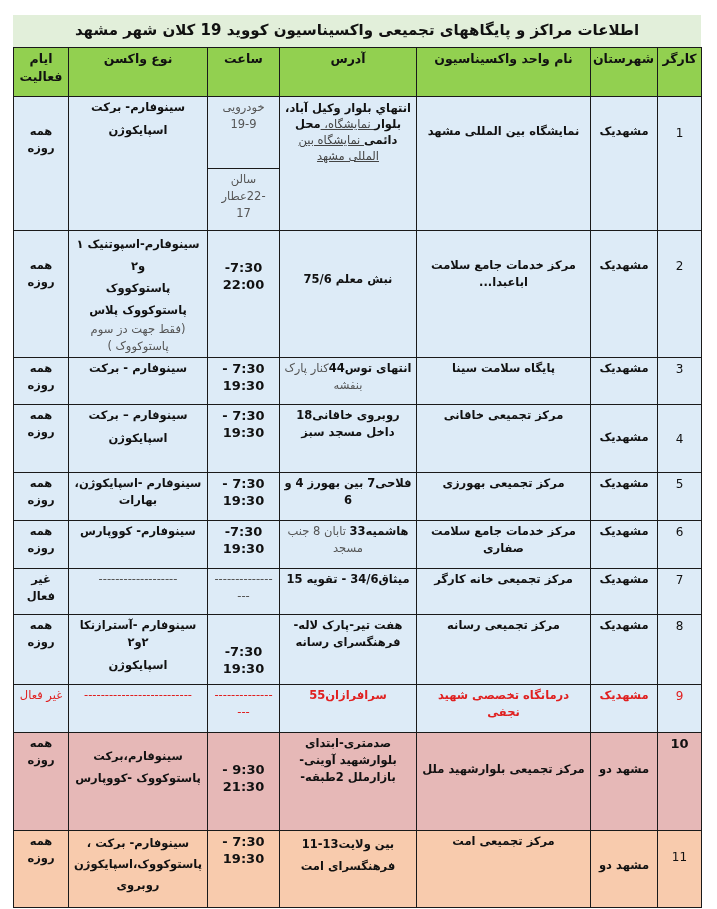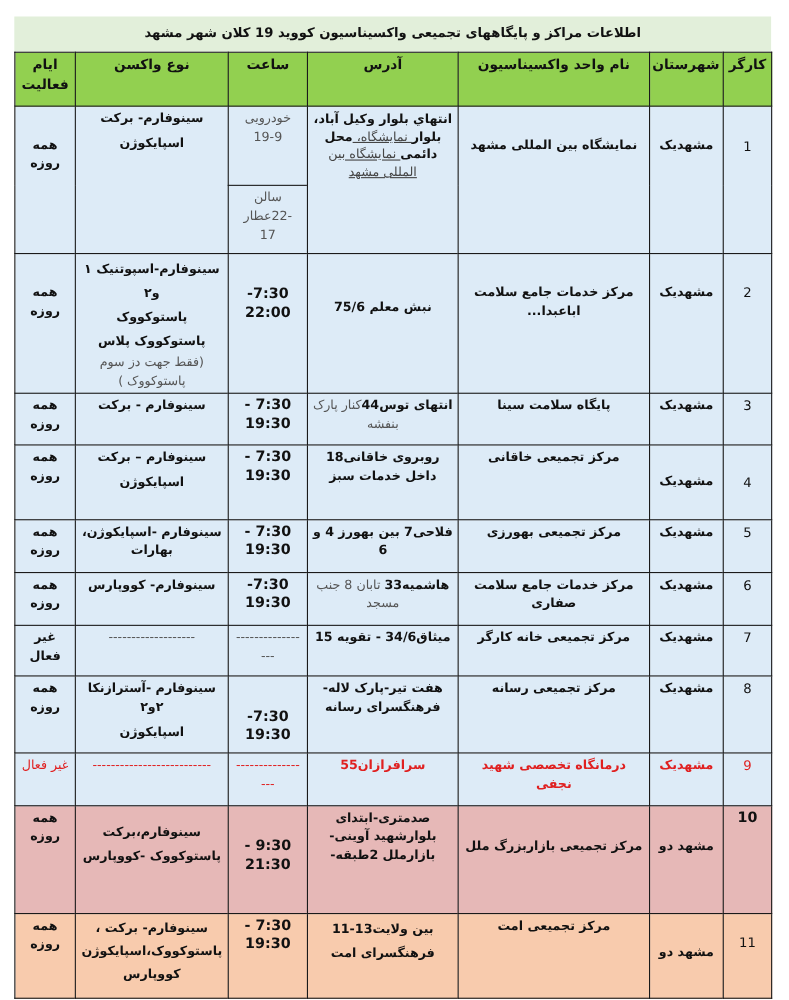--- a/index.html
+++ b/index.html
@@ -1,20 +1,20 @@
 <!DOCTYPE html>
 <html><head>
   <meta charset="utf-8">
   <style>
     html, body { margin: 0; padding: 0; background: #ffffff; }
     body { width: 717px; height: 909px; position: relative; overflow: hidden;
            font-family: "DejaVu Sans", sans-serif; }
     .wrap { position: absolute; left: 13px; top: 15px; width: 688px; }
     .title { height: 32px; background: #e2efda; text-align: center; font-weight: bold;
-             font-size: 12px; line-height: 30px; color: #111; direction: rtl; }
+             font-size: 15px; line-height: 30px; color: #111; direction: rtl; }
     table { border-collapse: collapse; table-layout: fixed; width: 688px; direction: rtl; }
     th, td { border: 1px solid #1a1a1a; vertical-align: top; text-align: center;
              padding: 2px 3px; font-size: 11.5px; line-height: 17px; color: #111; }
     th { background: #92d050; font-weight: bold; font-size: 12.5px; height: 44px; line-height: 18px; }
     td.blue { background: #ddebf7; }
     tr.r10 td { background: #e6b8b7; }
     tr.r11 td { background: #f8cbad; }
     .b { font-weight: bold; }
     .l { font-weight: normal; color: #444; text-decoration: underline; }
     .num { font-weight: normal; font-size: 12px; padding-top: 9px; }
@@ -120,21 +120,21 @@
         <td class="blue b">
           <div>همه</div>
           <div>روزه</div>
         </td>
       </tr>
 
       <tr style="height:68px">
         <td class="blue num" style="padding-top:26px">4</td>
         <td class="blue b" style="padding-top:24px">مشهدیک</td>
         <td class="blue b">مرکز تجمیعی خاقانی</td>
-        <td class="blue b">روبروی خاقانی18 داخل خدمات سبز</td>
+        <td class="blue b">روبروی خاقانی18 داخل مسجد سبز</td>
         <td class="blue b" style="font-size:13px">
           <div>7:30 -</div>
           <div>19:30</div>
         </td>
         <td class="blue b">
           <div>سینوفارم – برکت</div>
           <div class="sp">اسپایکوژن</div>
         </td>
         <td class="blue b">
           <div>همه</div>
@@ -220,21 +220,21 @@
           <div>--------------</div>
           <div>---</div>
         </td>
         <td class="blue red">--------------------------</td>
         <td class="blue red">غیر فعال</td>
       </tr>
 
       <tr class="r10" style="height:98px">
         <td class="b" style="font-size:13px">10</td>
         <td class="b" style="padding-top:28px">مشهد دو</td>
-        <td class="b" style="padding-top:28px">مرکز تجمیعی بازاربزرگ ملل</td>
+        <td class="b" style="padding-top:28px">مرکز تجمیعی بلوارشهید ملل</td>
         <td class="b" style="font-weight:bold">صدمتری-ابتدای بلوارشهید آوینی-بازارملل 2طبقه-</td>
         <td class="b" style="padding-top:28px; font-size:13px">
           <div>9:30 -</div>
           <div>21:30</div>
         </td>
         <td class="b" style="padding-top:12px; line-height:22px">
           <div>سینوفارم،برکت</div>
           <div>پاستوکووک -کووپارس</div>
         </td>
         <td class="b">
@@ -251,21 +251,21 @@
           <div>بین ولایت13-11</div>
           <div>فرهنگسرای امت</div>
         </td>
         <td class="b" style="font-size:13px">
           <div>7:30 -</div>
           <div>19:30</div>
         </td>
         <td class="b" style="line-height:21px">
           <div>سینوفارم- برکت ،</div>
           <div>پاستوکووک،اسپایکوژن</div>
-          <div>کووپارس</div>
+          <div>روبروی</div>
         </td>
         <td class="b">
           <div>همه</div>
           <div>روزه</div>
         </td>
       </tr>
     </tbody>
   </table>
 </div>
 

